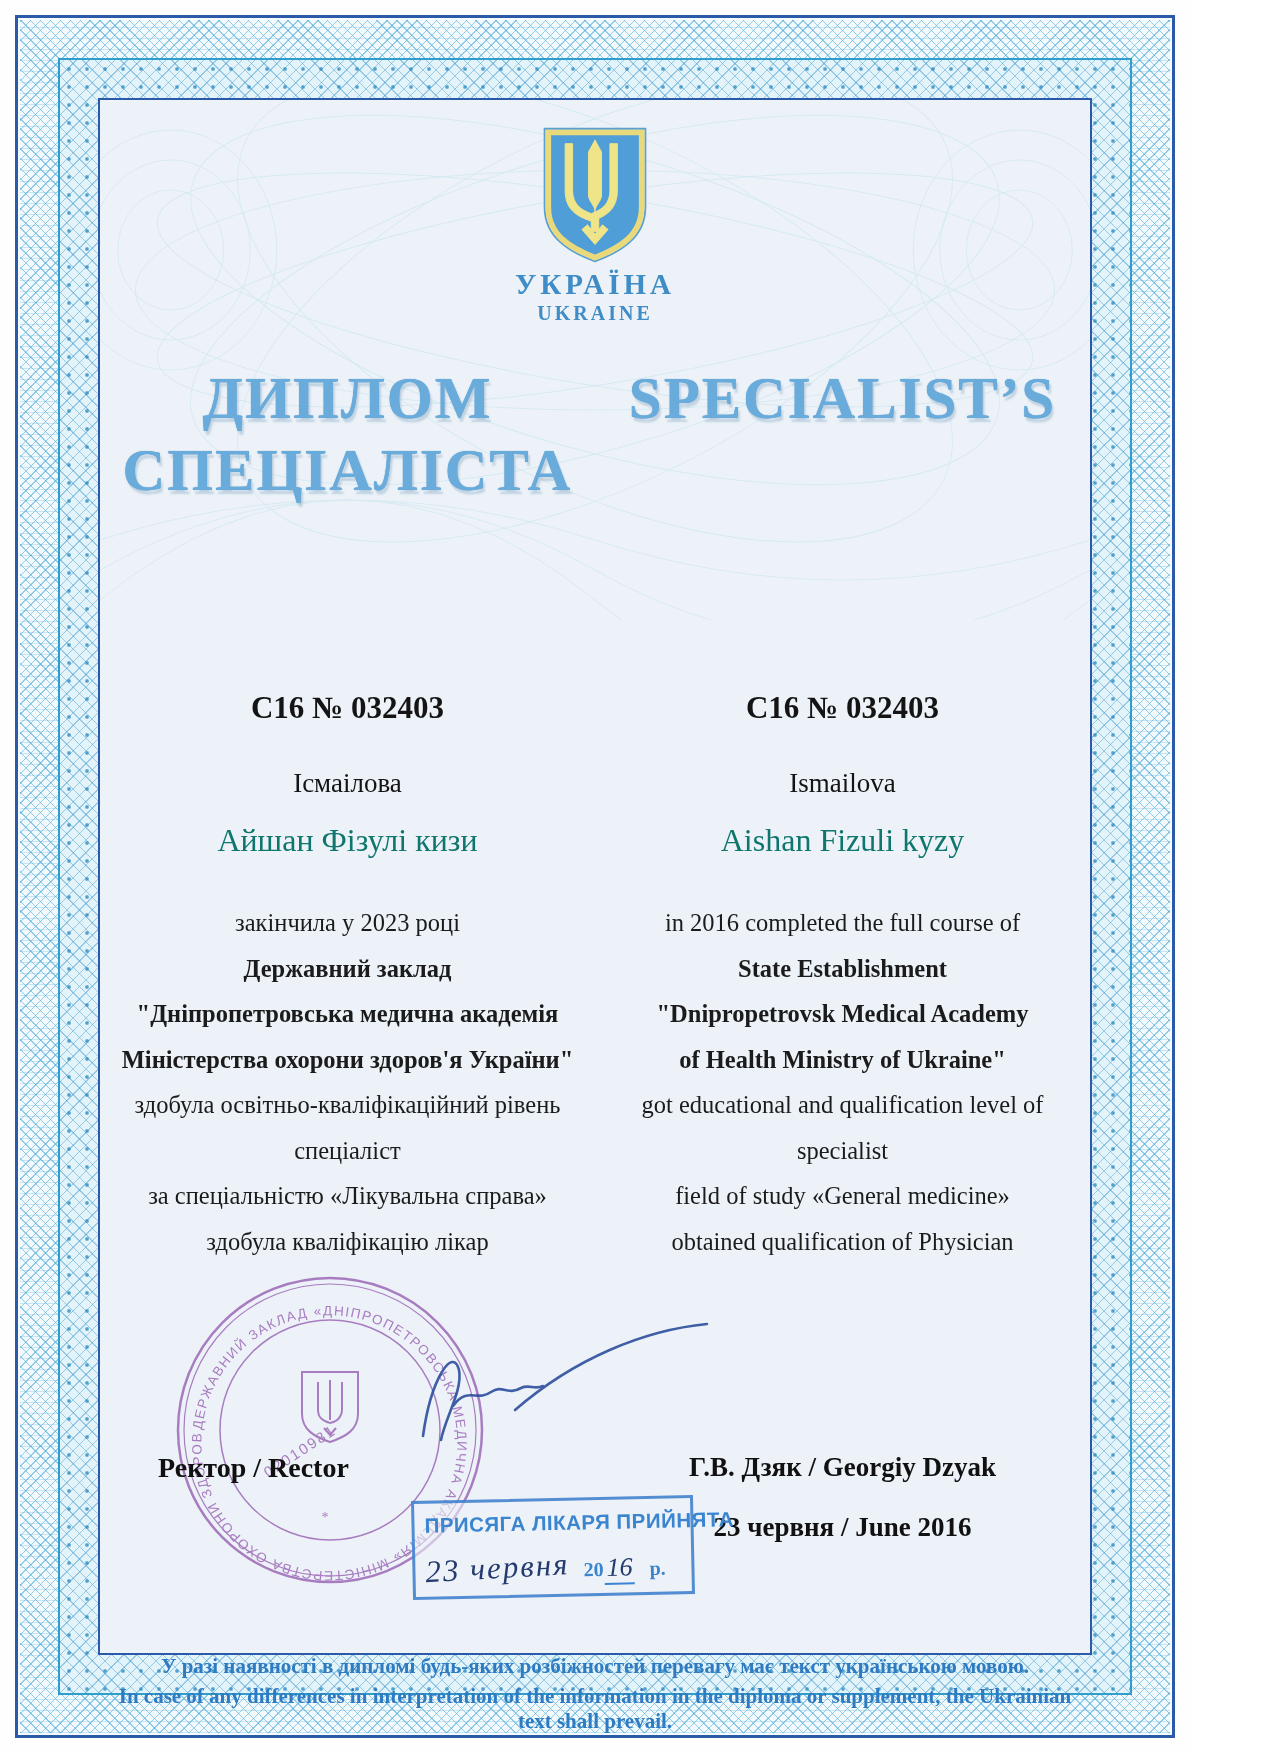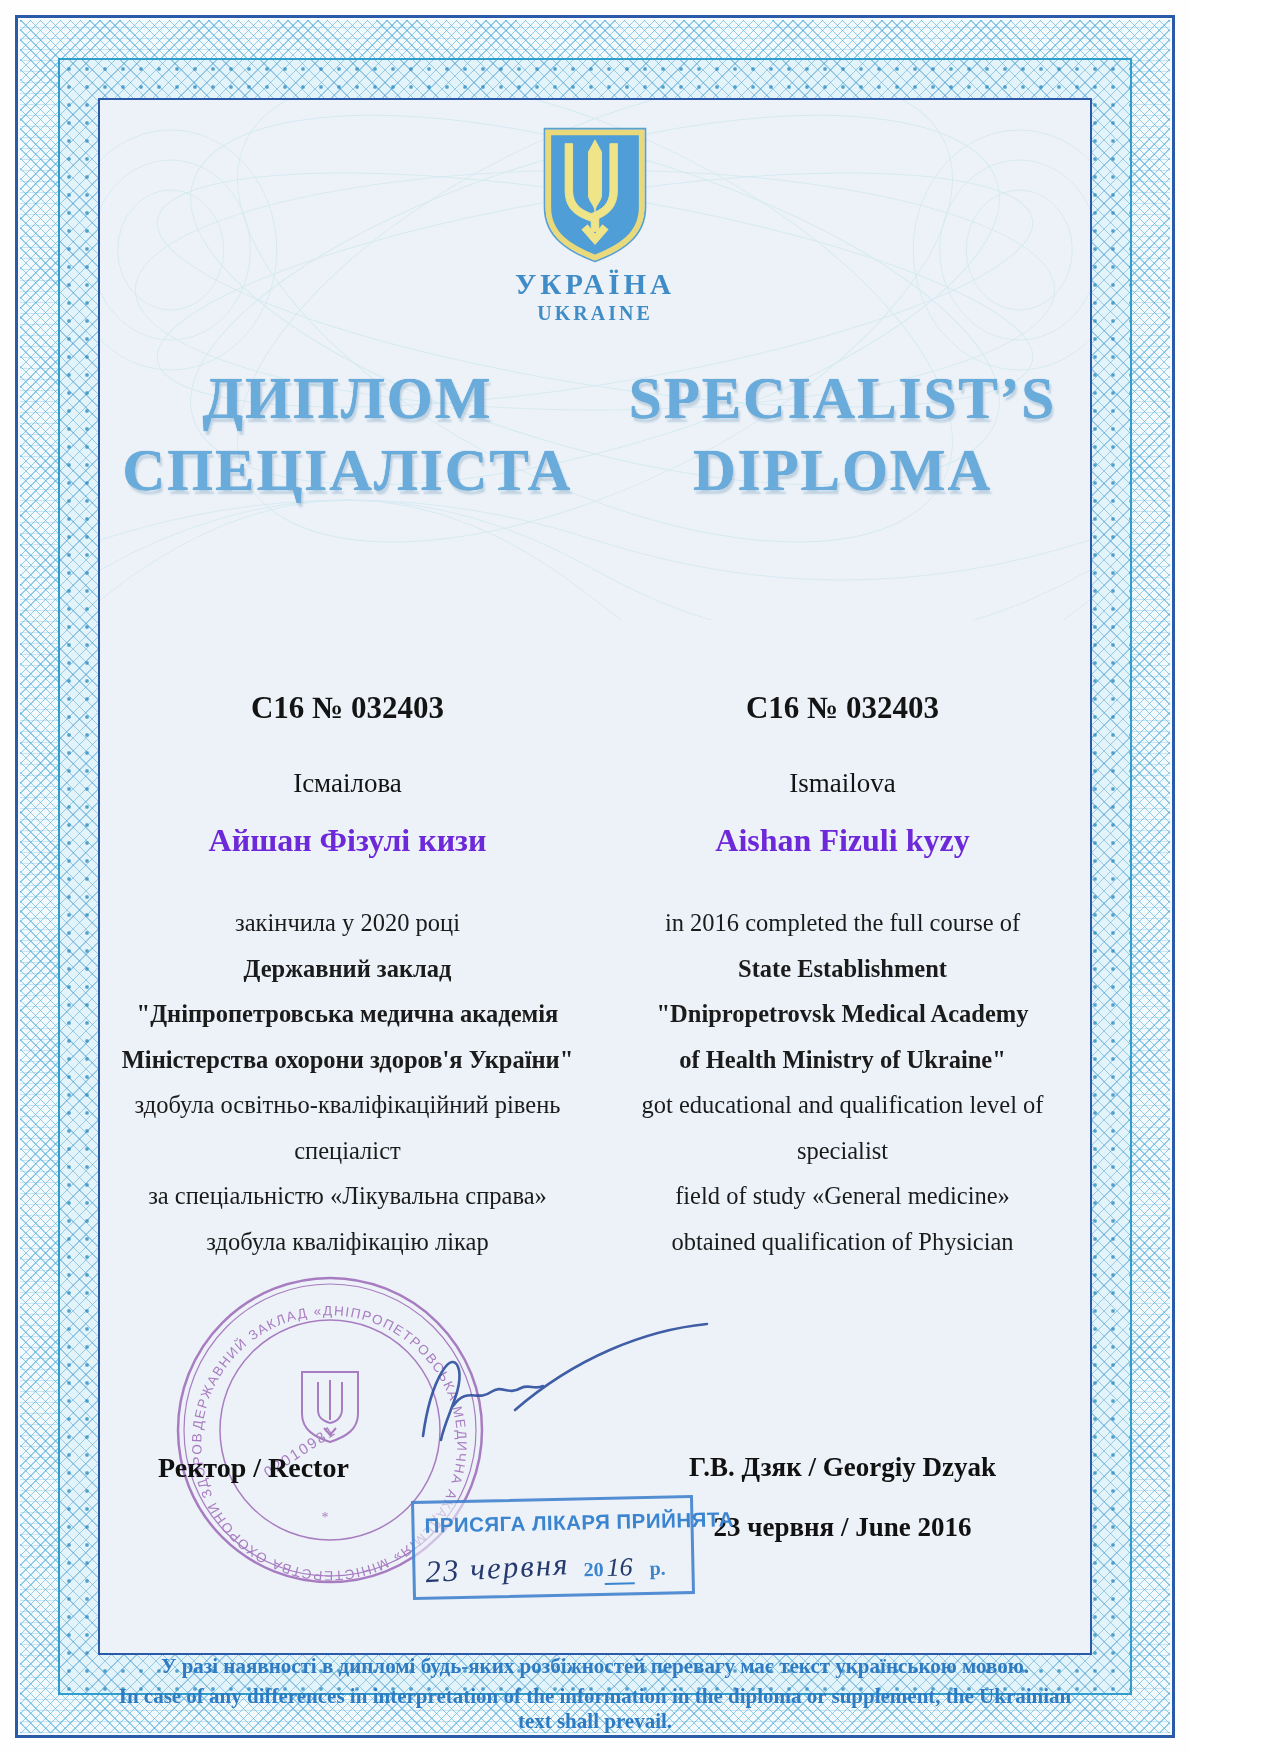--- a/index.html
+++ b/index.html
@@ -42,21 +42,21 @@
   .titles .col{width:50%; text-align:center;}
   .big-title{
     font-size:59px; line-height:72px; font-weight:bold; letter-spacing:2px;
     color:#69abdb; text-shadow:2px 4px 2px rgba(125,160,190,.38), 0 0 1px #4f94c8;
   }
   
   .row2{position:absolute; left:0; width:100%; display:flex;}
   .row2 .col{width:50%; text-align:center;}
   .serial-row{top:590px; font-size:31px; font-weight:bold; color:#141414;}
   .surname-row{top:668px; font-size:27px; font-weight:normal; color:#141414;}
-  .given-row{top:722px; font-size:32px; font-weight:bold; color:#6d28d9;}
+  .given-row{top:722px; font-size:32px; font-weight:normal; color:#0f766e;}
   .body-row{top:800px; font-size:24.5px; color:#1b1b1b;}
   .body-row p{margin:0; height:45.5px; line-height:45.5px; white-space:nowrap;}
   .body-row .b{font-weight:bold;}
   
   .rector{position:absolute; left:58px; top:1352px; font-size:28px; font-weight:bold; color:#101010; z-index:5;}
   .seal{position:absolute; left:70px; top:1170px; width:320px; height:320px; opacity:.82; z-index:2;}
   .signature{position:absolute; left:295px; top:1218px; width:320px; height:140px; z-index:4;}
   .oath{
     position:absolute; left:312px; top:1398px; width:258px; z-index:6;
     border:3px solid rgba(45,115,200,.8); padding:10px 8px 8px 10px;
@@ -120,41 +120,40 @@
           <div class="country country-uk">УКРАЇНА</div>
           <div class="country country-en">UKRAINE</div>
 
           <div class="titles">
             <div class="col">
               <div class="big-title">ДИПЛОМ</div>
               <div class="big-title">СПЕЦІАЛІСТА</div>
             </div>
             <div class="col">
               <div class="big-title">SPECIALIST’S</div>
-              <div class="big-title">DIPLOMA</div>
             </div>
           </div>
 
           <div class="row2 serial-row">
             <div class="col">С16 № 032403</div>
             <div class="col">С16 № 032403</div>
           </div>
 
           <div class="row2 surname-row">
             <div class="col">Ісмаілова</div>
             <div class="col">Ismailova</div>
           </div>
           <div class="row2 given-row">
             <div class="col">Айшан Фізулі кизи</div>
             <div class="col">Aishan Fizuli kyzy</div>
           </div>
 
           <div class="row2 body-row">
             <div class="col">
-              <p>закінчила у 2020 році</p>
+              <p>закінчила у 2023 році</p>
               <p class="b">Державний заклад</p>
               <p class="b">"Дніпропетровська медична академія</p>
               <p class="b">Міністерства охорони здоров'я України"</p>
               <p>здобула освітньо-кваліфікаційний рівень</p>
               <p>спеціаліст</p>
               <p>за спеціальністю «Лікувальна справа»</p>
               <p>здобула кваліфікацію лікар</p>
             </div>
             <div class="col">
               <p>in 2016 completed the full course of</p>

